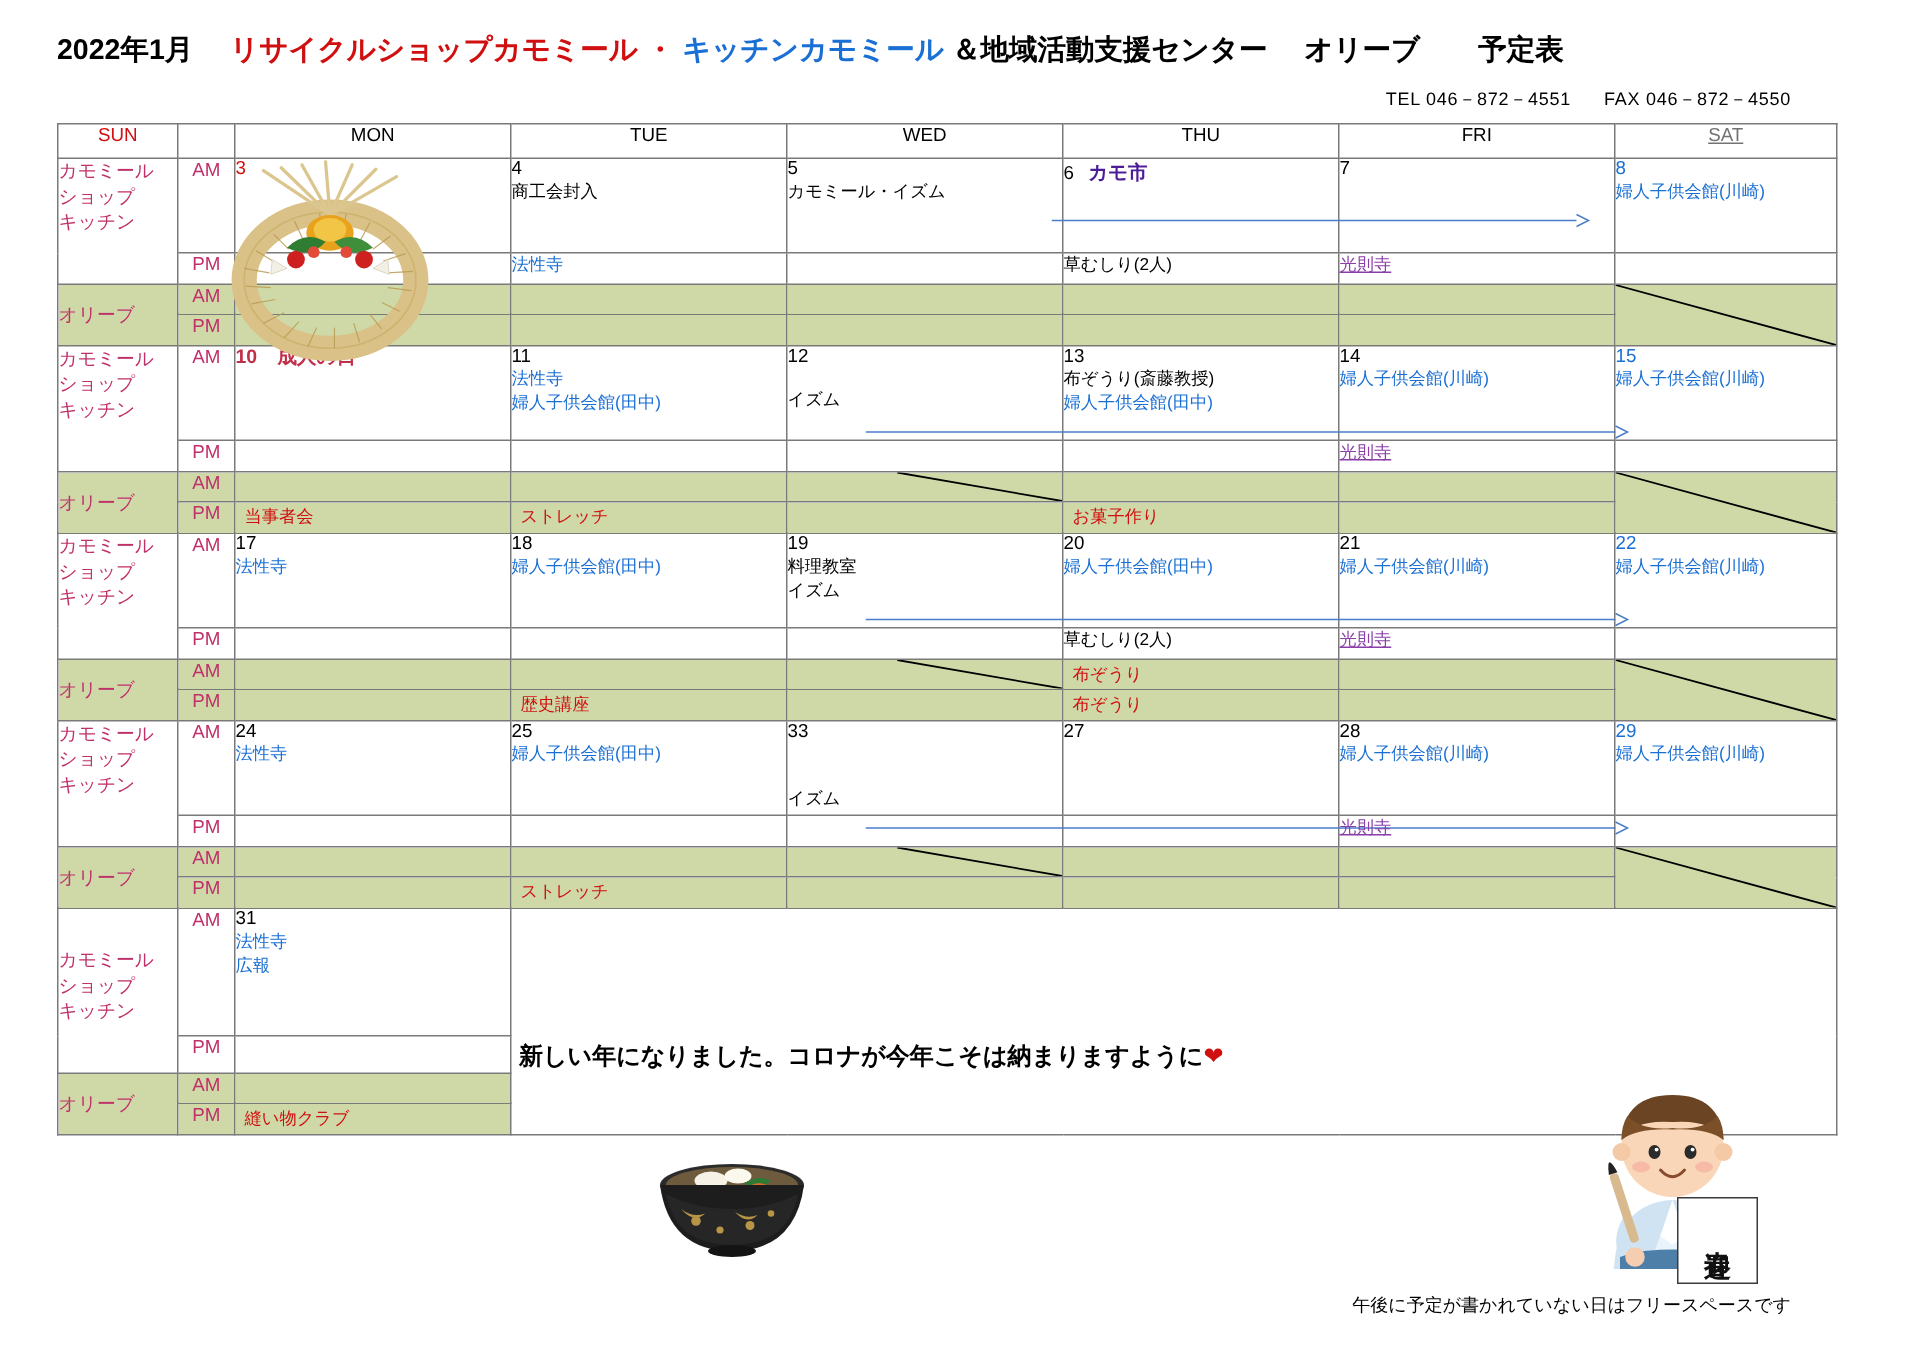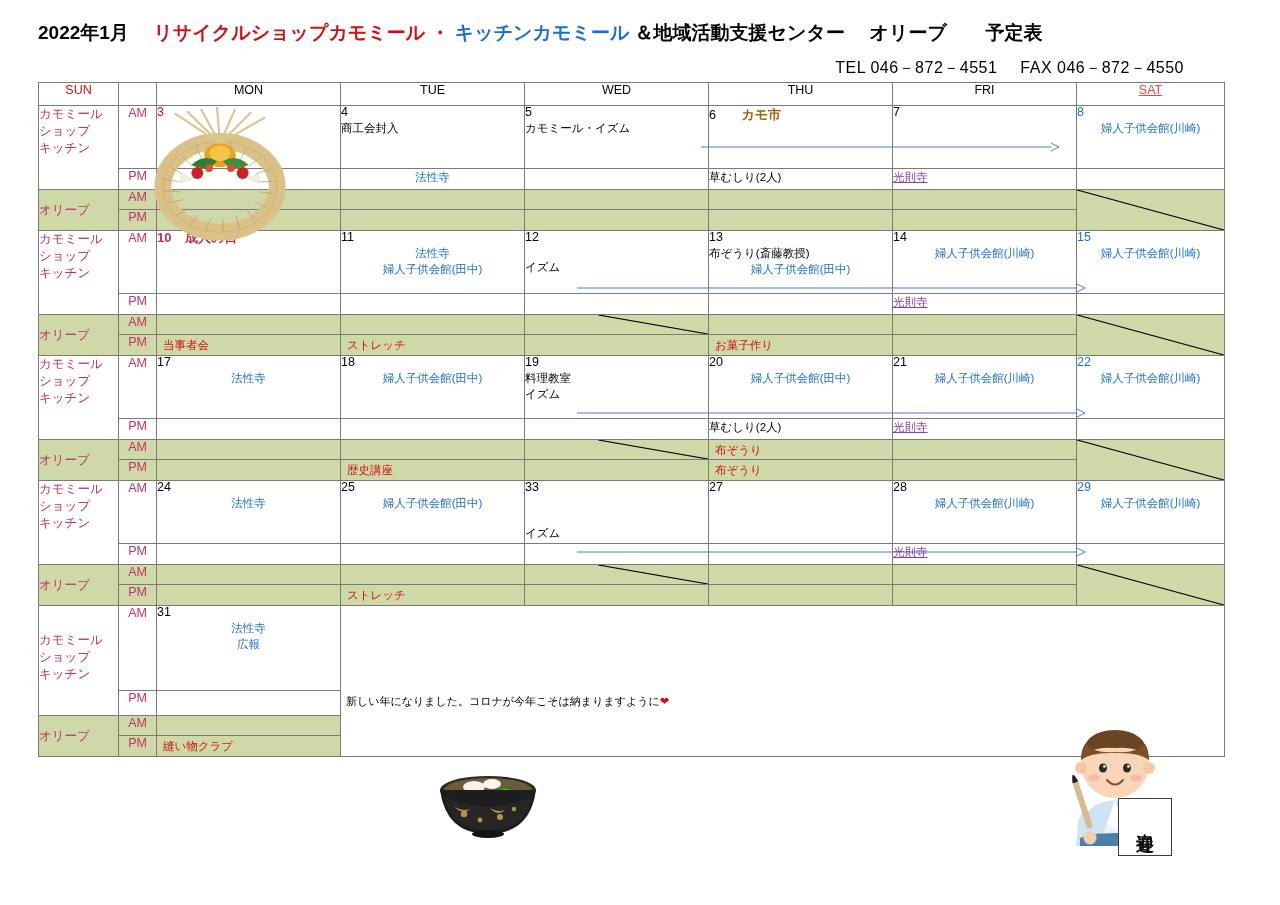--- a/index.html
+++ b/index.html
@@ -16,22 +16,22 @@
   .title-row{
     position:absolute;left:38px;top:20px;
     font-size:19px;font-weight:bold;white-space:nowrap;
   }
   .t-date{color:#000;}
   .t-red{color:#d01010;}
   .t-blue{color:#1a6fd4;}
   .t-black{color:#000;}
   .t-sp{display:inline-block;width:14px;}
   .contact-row{
-    position:absolute;right:96px;top:58px;
-    font-size:16px;letter-spacing:0.5px;white-space:nowrap;
+    position:absolute;right:86px;top:58px;
+    font-size:12px;letter-spacing:0.5px;white-space:nowrap;
   }
   .contact-row span{margin-left:18px;}
 
   
   table.cal{
     position:absolute;left:38px;top:82px;
     border-collapse:collapse;
     table-layout:fixed;
     width:1158px;
   }
@@ -46,21 +46,21 @@
   col.c-label{width:80px;}
   col.c-ampm{width:38px;}
   col.c-day{width:184px;}
   col.c-sat{width:148px;}
 
   thead th{
     height:22px;text-align:center;vertical-align:middle;
     font-size:13px;
   }
   th.sun{color:#d01010;}
-  th.sat{color:#ef4444;text-decoration:underline;}
+  th.sat{color:#737373;text-decoration:underline;}
   th.blank{border-left:1px solid #7a7a7a;}
 
   
   td.rowlabel{
     color:#c0306a;font-size:11.5px;line-height:1.35;
     padding:6px 4px 0 6px;text-align:left;
     font-weight:bold;
   }
   td.rowlabel.olive{color:#c0306a;vertical-align:middle;padding-top:0;}
   td.ampm{
@@ -72,25 +72,25 @@
   
   tr.olive td{background:#cfd9a8;}
 
   
   td.day{padding:3px 5px 2px 6px;}
   .dnum{font-size:12.5px;color:#000;line-height:1.1;}
   .dnum.red{color:#d01010;}
   .dnum.blue{color:#1a6fd4;}
   .dnum.holiday{color:#c0304a;font-weight:bold;font-size:13px;}
   .ev{font-size:11.5px;line-height:1.45;}
-  .ev.blue{color:#1a6fd4;text-align:center;}
+  .ev.blue{color:#1a6fd4;}
   .ev.black{color:#000;}
   .ev.red{color:#d01010;}
   .ev.purple{color:#8a3fa8;text-decoration:underline;}
-  .titleinline{display:inline-block;margin-left:22px;font-size:13px;color:#a16207;font-weight:bold;}
+  .titleinline{display:inline-block;margin-left:6px;font-size:13px;color:#4c1d95;font-weight:bold;}
 
   .cellbody{min-height:16px;}
   td.am{height:62px;}
   td.pm{height:20px;}
   td.olive-cell{height:19px;}
 
   
   .slash{position:absolute;inset:0;}
   .slash svg{display:block;width:100%;height:100%;}
 
@@ -103,21 +103,21 @@
     position:absolute;left:146px;top:100px;width:148px;height:148px;
     pointer-events:none;
   }
   
   .bowl{position:absolute;left:430px;top:762px;width:116px;height:80px;}
   
   .boy{position:absolute;left:1040px;top:714px;width:150px;height:140px;}
 
   .newyear-msg{
     position:absolute;left:346px;top:694px;
-    font-size:11px;color:#000;white-space:nowrap;
+    font-size:16px;color:#000;white-space:nowrap;font-weight:bold;
   }
   .newyear-msg .heart{color:#d01010;}
 
   .footnote{
     position:absolute;right:86px;top:862px;
     font-size:12px;color:#000;white-space:nowrap;
   }
 </style>
 </head>
 <body>
@@ -701,14 +701,15 @@
       <path d="M67 66 q8 9 16 0" stroke="#8a4a30" stroke-width="2" fill="none" stroke-linecap="round"></path>
     </svg>
   </div>
 
   <div style="position:absolute;left:1118px;top:798px;width:52px;height:56px;background:#fff;border:1.6px solid #3b3b3b;">
     <div style="font-size:18px;line-height:26px;text-align:center;color:#111;font-weight:bold;padding-top:2px;letter-spacing:0;">
       <span style="writing-mode:vertical-rl;display:inline-block;">迎春</span>
     </div>
   </div>
 
+  <div class="footnote">午後に予定が書かれていない日はフリースペースです</div>
 
 </div>
 
 </body></html>

